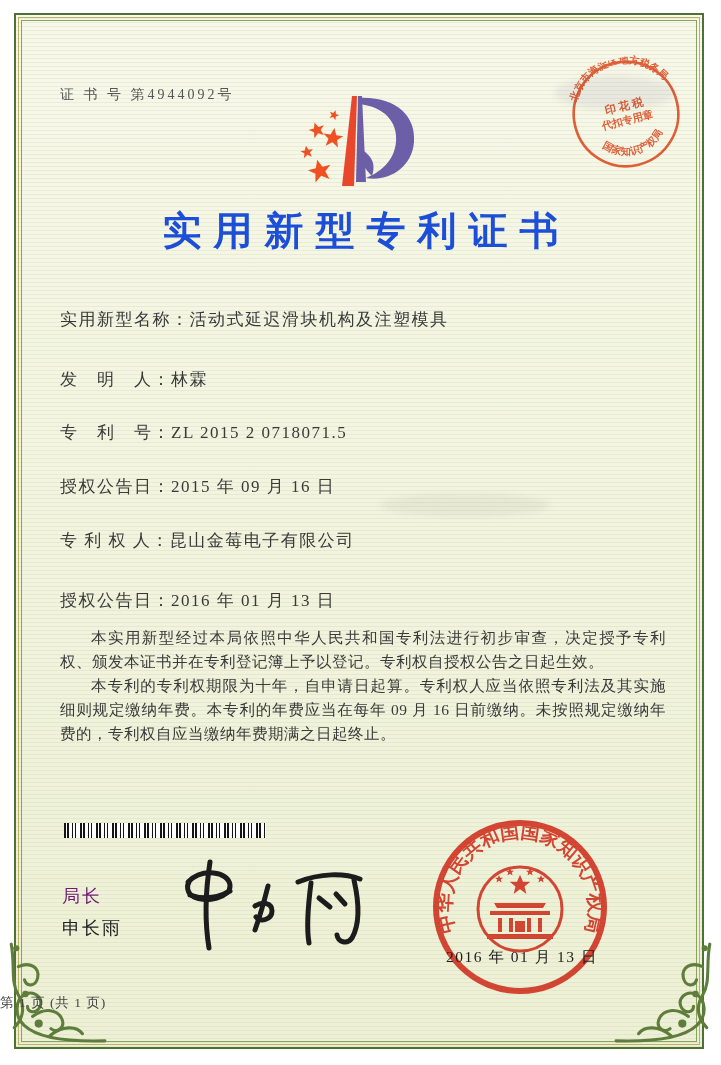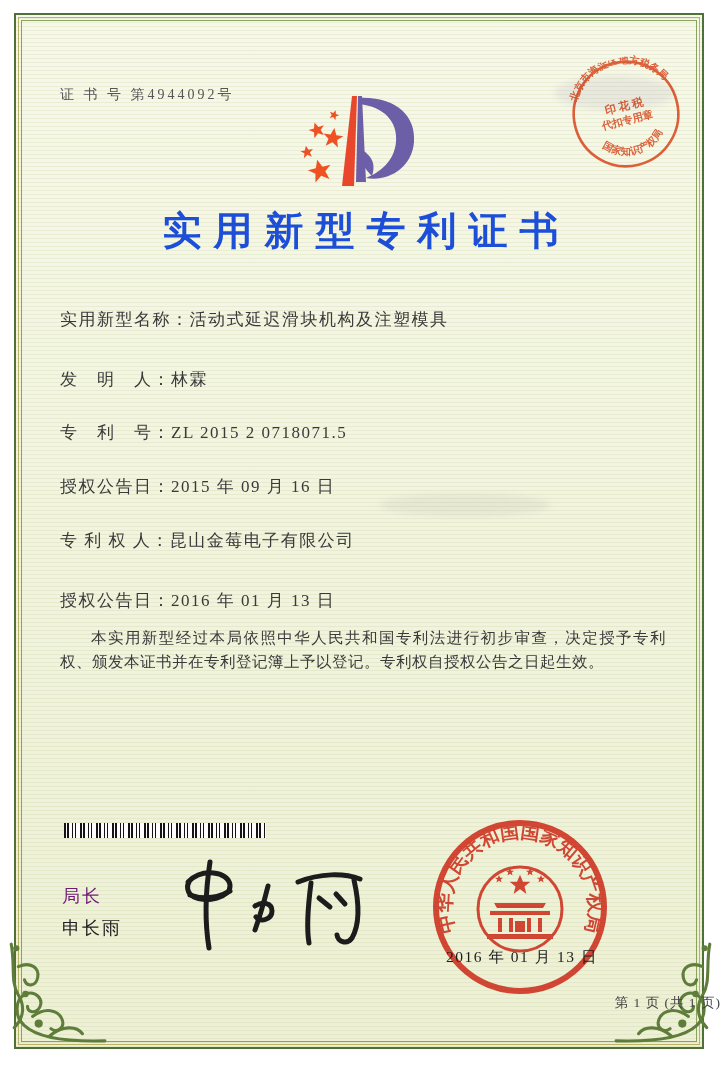--- a/index.html
+++ b/index.html
@@ -55,21 +55,21 @@
     font-family:"Liberation Sans","DejaVu Sans",sans-serif;}
   .signature{position:absolute;left:158px;top:846px;width:230px;height:110px;}
   .seal{position:absolute;left:430px;top:817px;width:180px;height:180px;opacity:.92;mix-blend-mode:multiply;}
   .seal-date{
     position:absolute;left:446px;top:947px;font-size:15.5px;color:#1d1d1d;
     letter-spacing:1.5px;white-space:nowrap;
   }
   .tax-stamp{position:absolute;left:570px;top:58px;width:112px;height:112px;
     transform:rotate(-14deg);opacity:.92;mix-blend-mode:multiply;}
   .footer{
-    position:absolute;left:0;top:994px;width:100%;text-align:right;
+    position:absolute;left:0;top:994px;width:100%;text-align:left;
     font-size:13.5px;color:#444;letter-spacing:1px;
   }
   .flourish{position:absolute;width:102px;height:112px;}
   .flourish.bl{left:5px;top:936px;}
   .flourish.br{left:614px;top:936px;transform:scaleX(-1);}
   .smudge{position:absolute;border-radius:50%;filter:blur(3px);pointer-events:none;}
   .smudge.s1{left:555px;top:76px;width:120px;height:34px;
     background:rgba(120,110,160,.10);}
   .smudge.s2{left:380px;top:494px;width:170px;height:22px;
     background:rgba(110,110,110,.09);}
@@ -139,20 +139,21 @@
 
 <div class="field f0"><span>实用新型名称：</span><span>活动式延迟滑块机构及注塑模具</span></div>
 <div class="field f1"><span>发　明　人：</span><span>林霖</span></div>
 <div class="field f2"><span>专　利　号：</span><span>ZL 2015 2 0718071.5</span></div>
 <div class="field f3"><span>授权公告日：</span><span>2015 年 09 月 16 日</span></div>
 <div class="field f4"><span>专 利 权 人：</span><span>昆山金莓电子有限公司</span></div>
 <div class="field f5"><span>授权公告日：</span><span>2016 年 01 月 13 日</span></div>
 
 <div class="paragraphs">
   <p>本实用新型经过本局依照中华人民共和国专利法进行初步审查，决定授予专利权、颁发本证书并在专利登记簿上予以登记。专利权自授权公告之日起生效。</p>
+  <p>本专利的专利权期限为十年，自申请日起算。专利权人应当依照专利法及其实施细则规定缴纳年费。本专利的年费应当在每年 09 月 16 日前缴纳。未按照规定缴纳年费的，专利权自应当缴纳年费期满之日起终止。</p>
 </div>
 
 <div class="barcode"></div>
 
 <div class="issuer-title">局长</div>
 <div class="issuer-name">申长雨</div>
 
 <svg class="signature" viewBox="0 0 230 110">
   <g fill="none" stroke="#1c1c1c" stroke-width="5" stroke-linecap="round">
     <path d="M52 16 C 48 42, 46 72, 51 102"></path>

